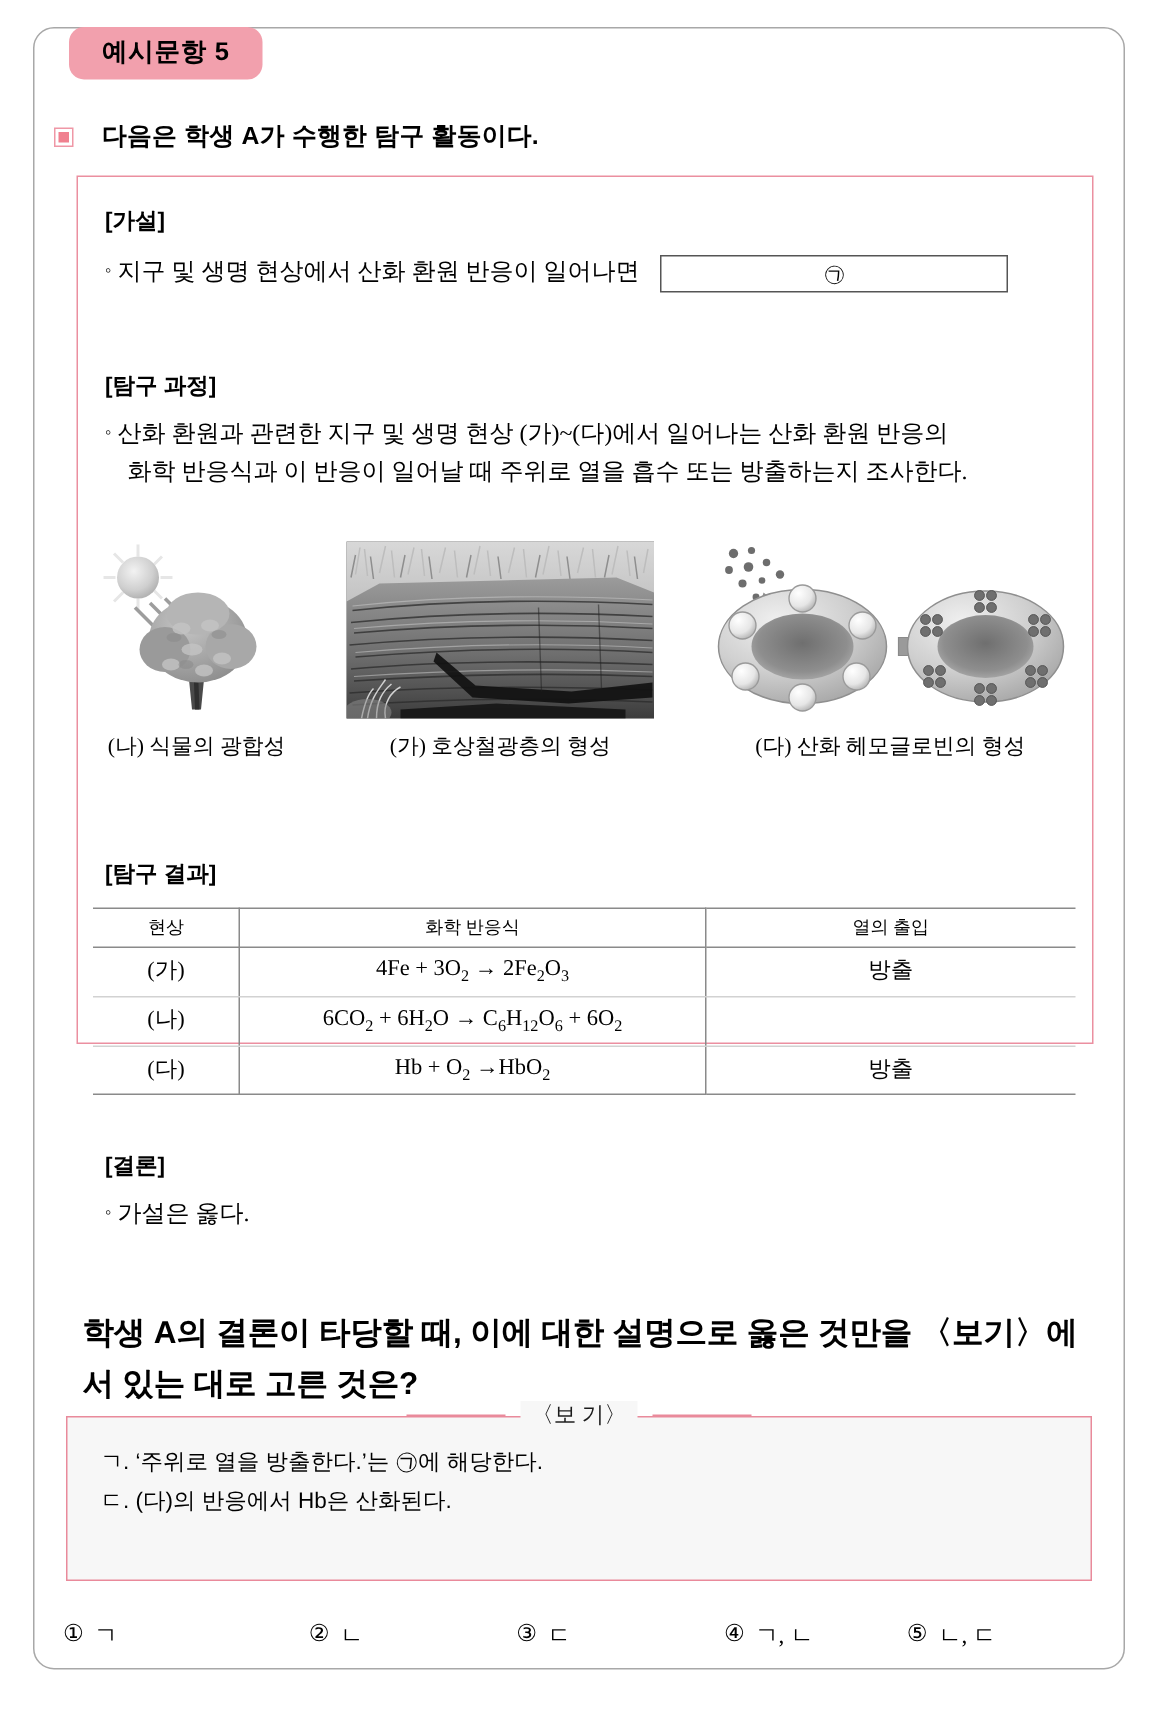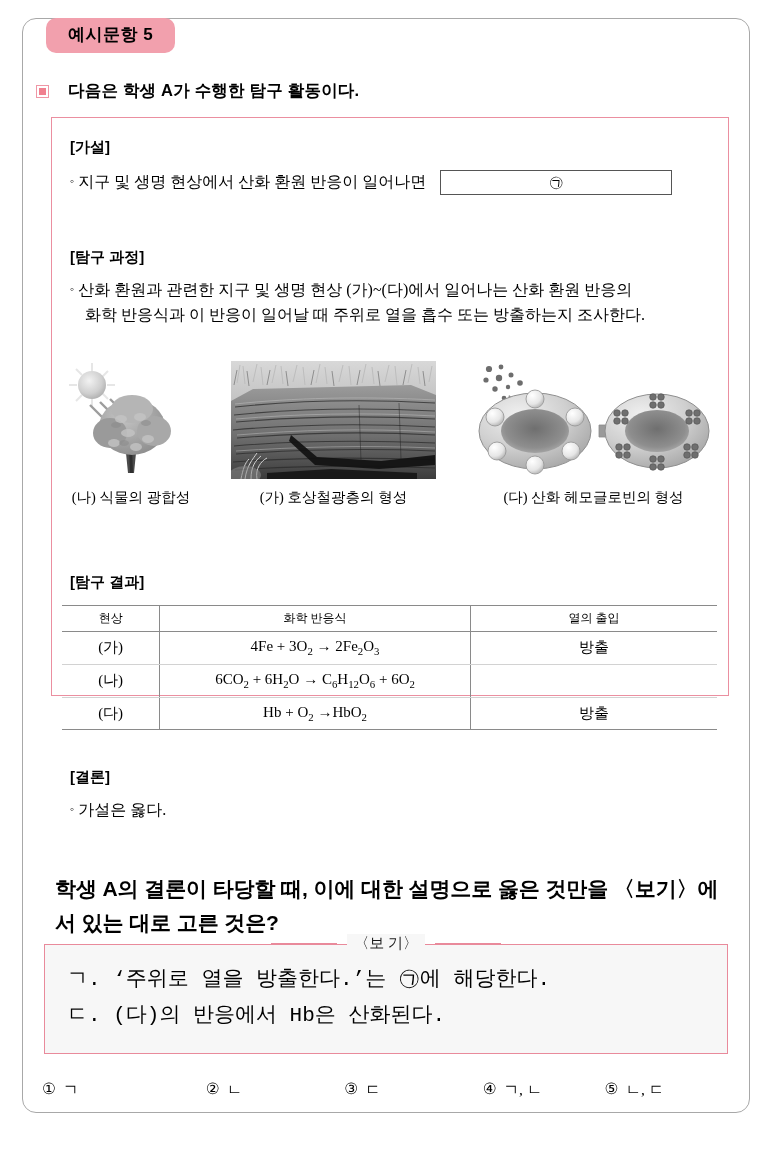--- a/index.html
+++ b/index.html
@@ -251,22 +251,22 @@
     background: #f7f7f7;
     padding: 0 7px;
     font-family: "Liberation Serif", "DejaVu Serif", serif;
     font-size: 15px;
     color: #1a1a1a;
   }
   .bogi-items {
     position: absolute;
     left: 22px;
     top: 17px;
-    font-family: Liberation Mono, monospace;
-    font-size: 21px;
+    font-family: Liberation Sans, sans-serif;
+    font-size: 15px;
     line-height: 1.72;
   }
   .bogi-items div { white-space: nowrap; }
 
   
   .choices {
     position: absolute;
     left: 42px;
     top: 1080px;
     width: 660px;

